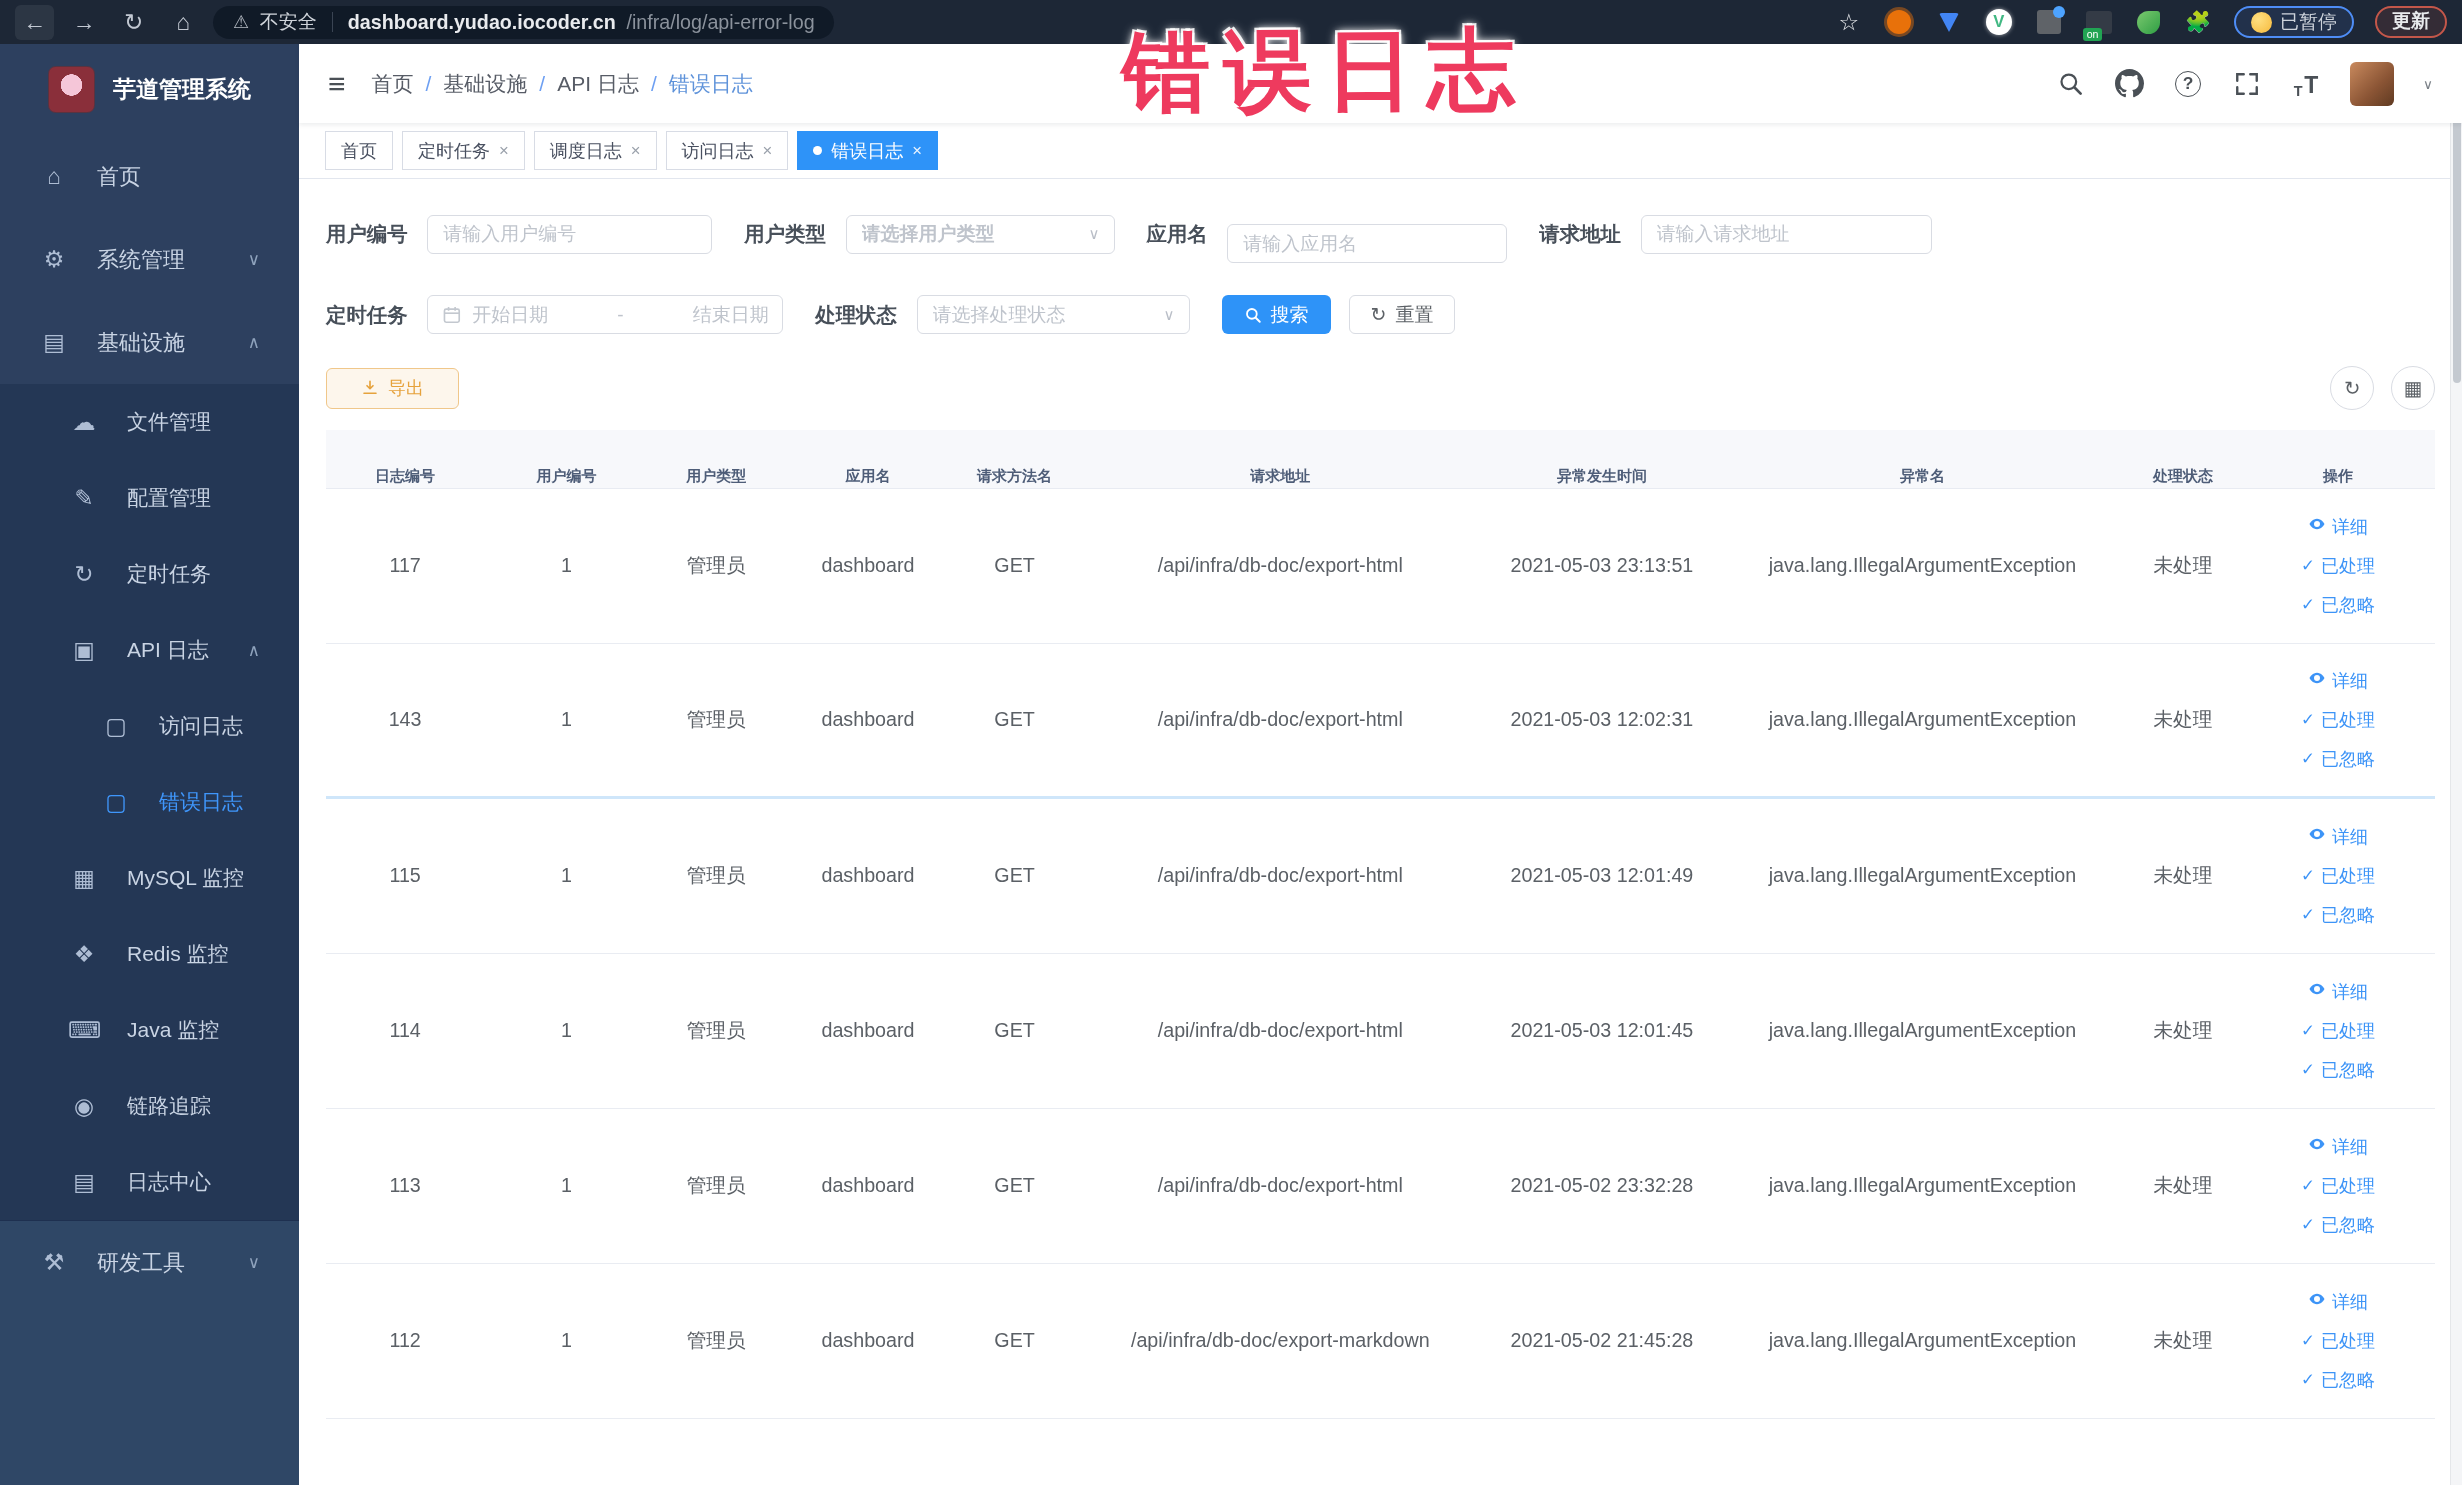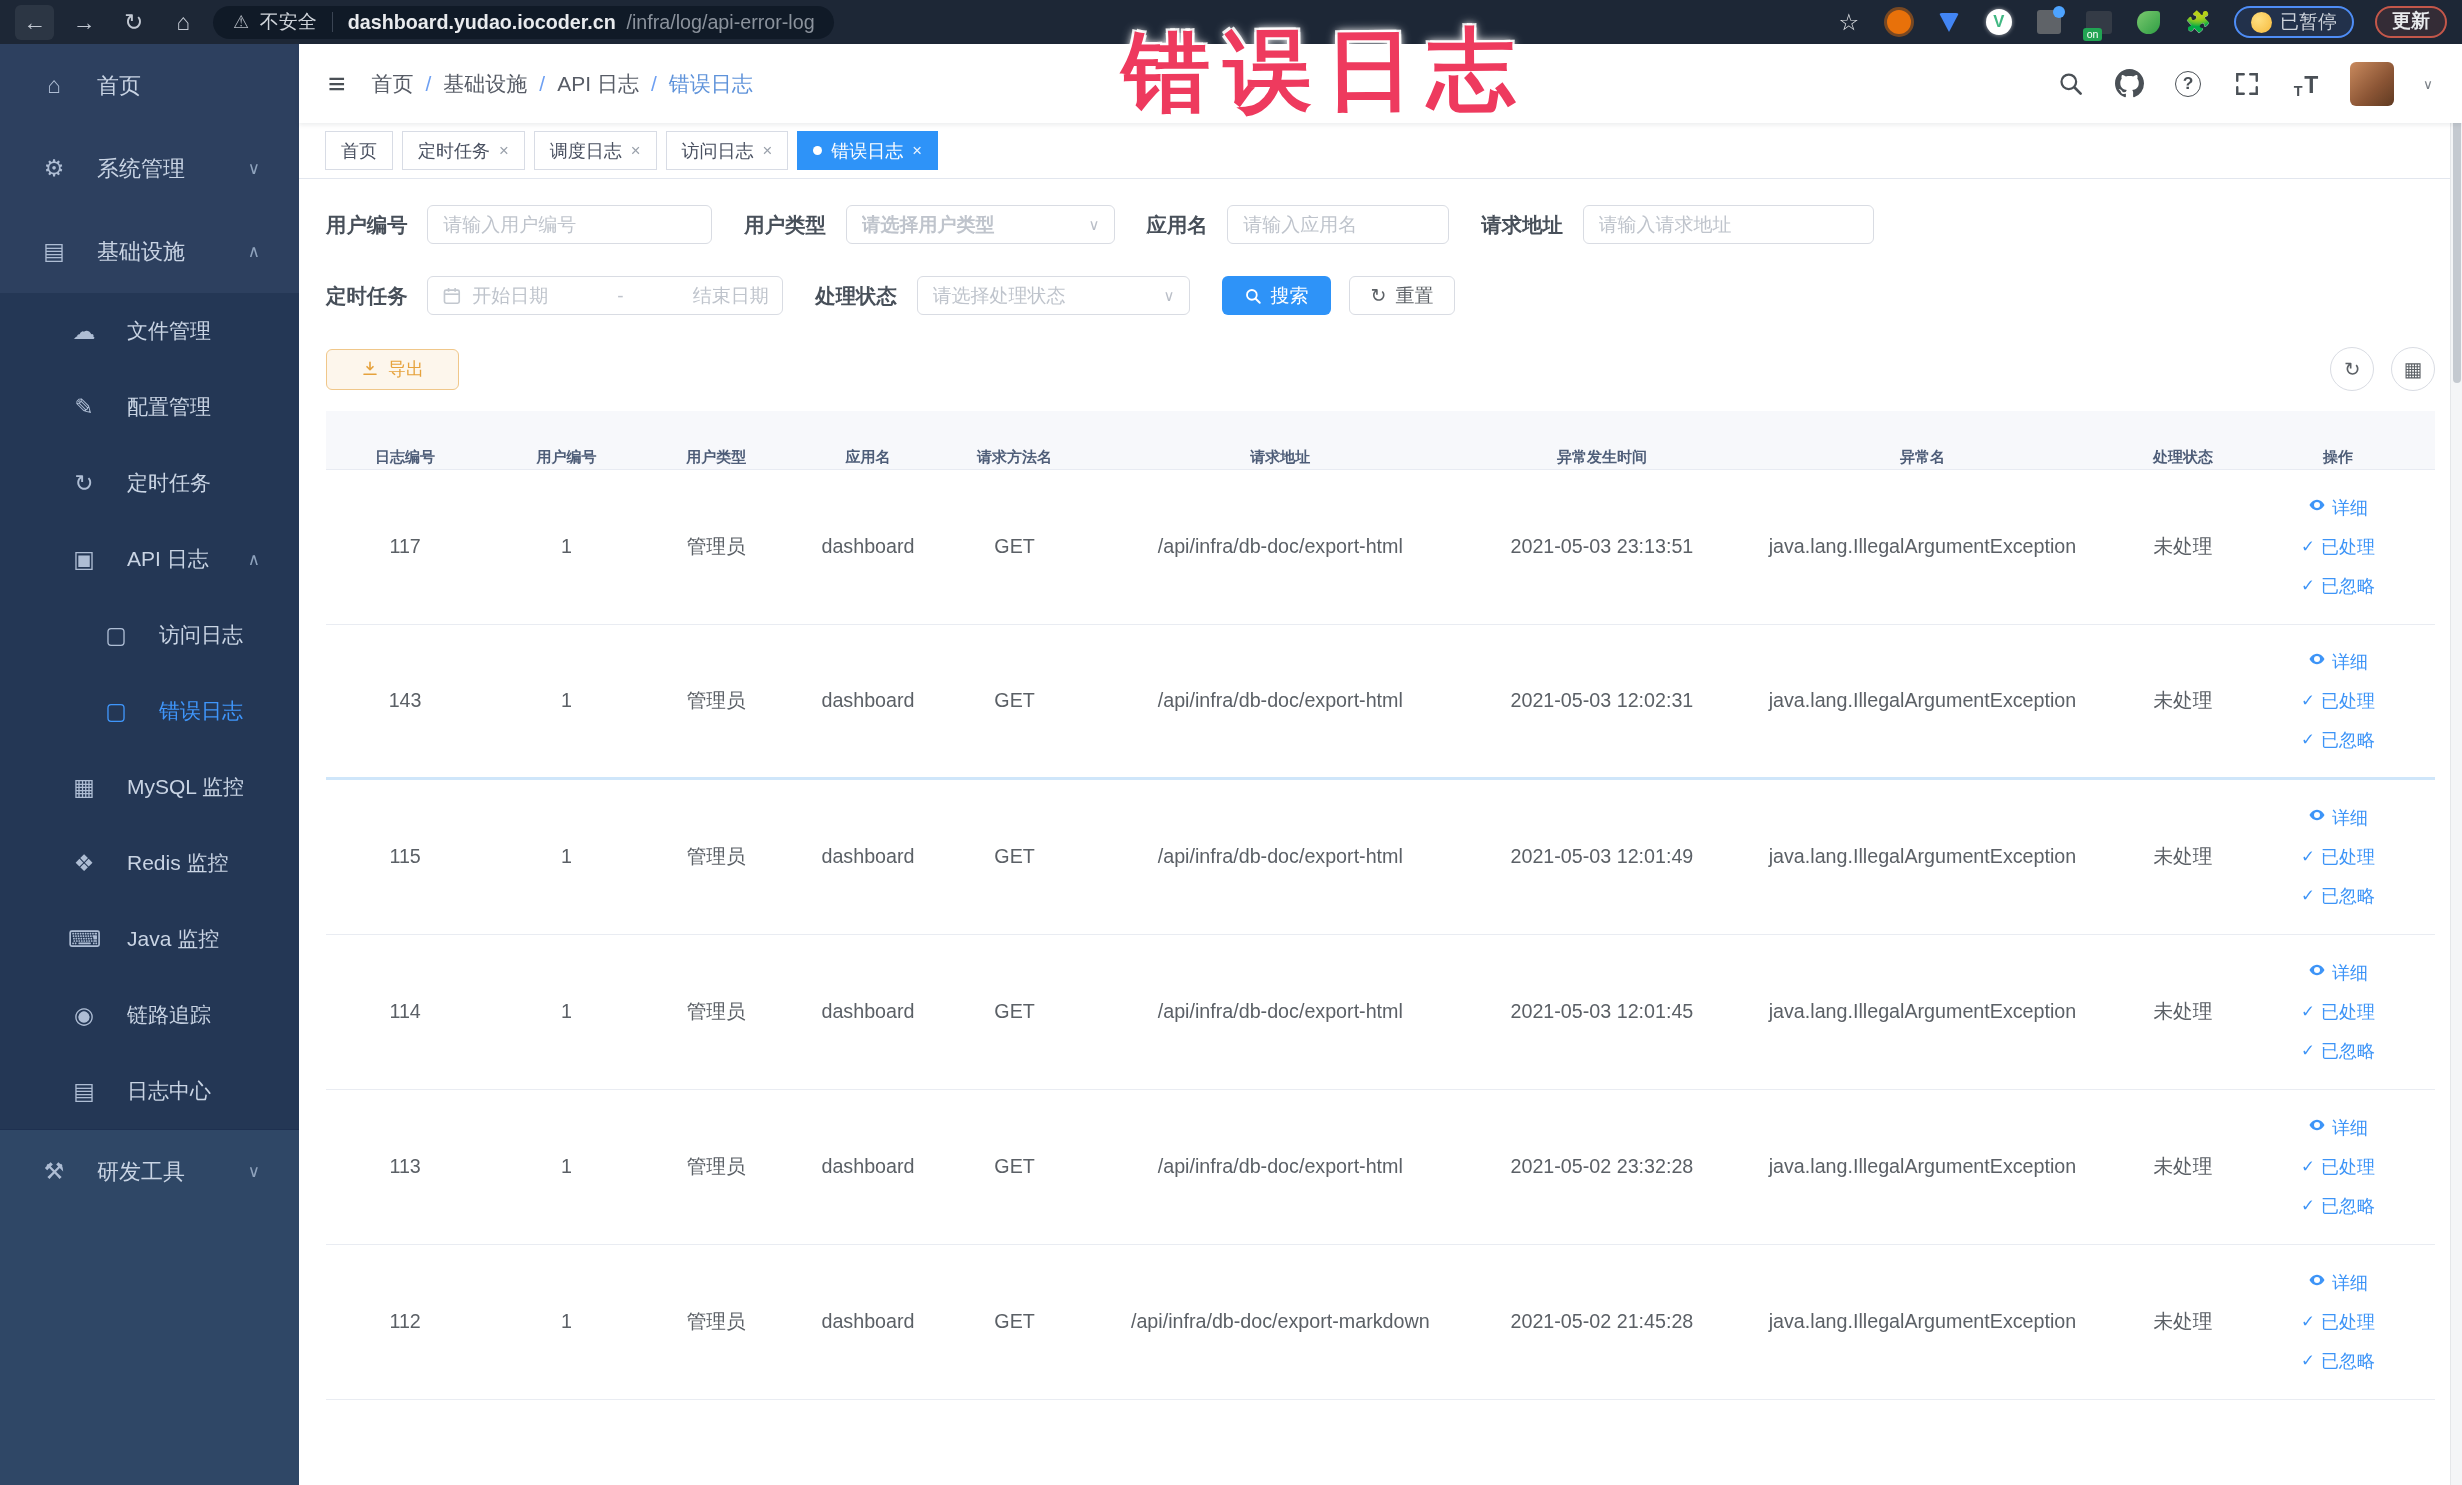--- a/index.html
+++ b/index.html
@@ -165,20 +165,24 @@
       <span class="pill update">
         <span>更新</span>
         <span class="dots">⋮</span>
       </span>
     </div>
   </div>
 
   <div class="app">
 
     <aside class="sidebar">
+      <div class="logo-row">
+        <span class="logo-img"></span>
+        <span class="logo-title">芋道管理系统</span>
+      </div>
       <nav id="menu-main">
           <div class="mi l1">
             <span class="ic">⌂</span>
             <span class="lbl">首页</span>
           </div>
           <div class="mi l1">
             <span class="ic">⚙</span>
             <span class="lbl">系统管理</span>
             <span class="chev">∨</span>
           </div>
@@ -315,21 +319,21 @@
           </div>
           <div class="fgroup">
             <span class="flabel">用户类型</span>
             <span class="selwrap">
               <input class="inp" style="width: 269px; font-weight: bold;" readonly="" placeholder="请选择用户类型">
               <span class="chev">∨</span>
             </span>
           </div>
           <div class="fgroup">
             <span class="flabel">应用名</span>
-            <input class="inp" style="width: 222px;" placeholder="请输入应用名">
+            <input class="inp" style="width: 280px; margin-top: 19px;" placeholder="请输入应用名">
           </div>
           <div class="fgroup">
             <span class="flabel">请求地址</span>
             <input class="inp" style="width: 291px;" placeholder="请输入请求地址">
           </div>
         </div>
 
         <div class="frow">
           <div class="fgroup">
             <span class="flabel">定时任务</span>

